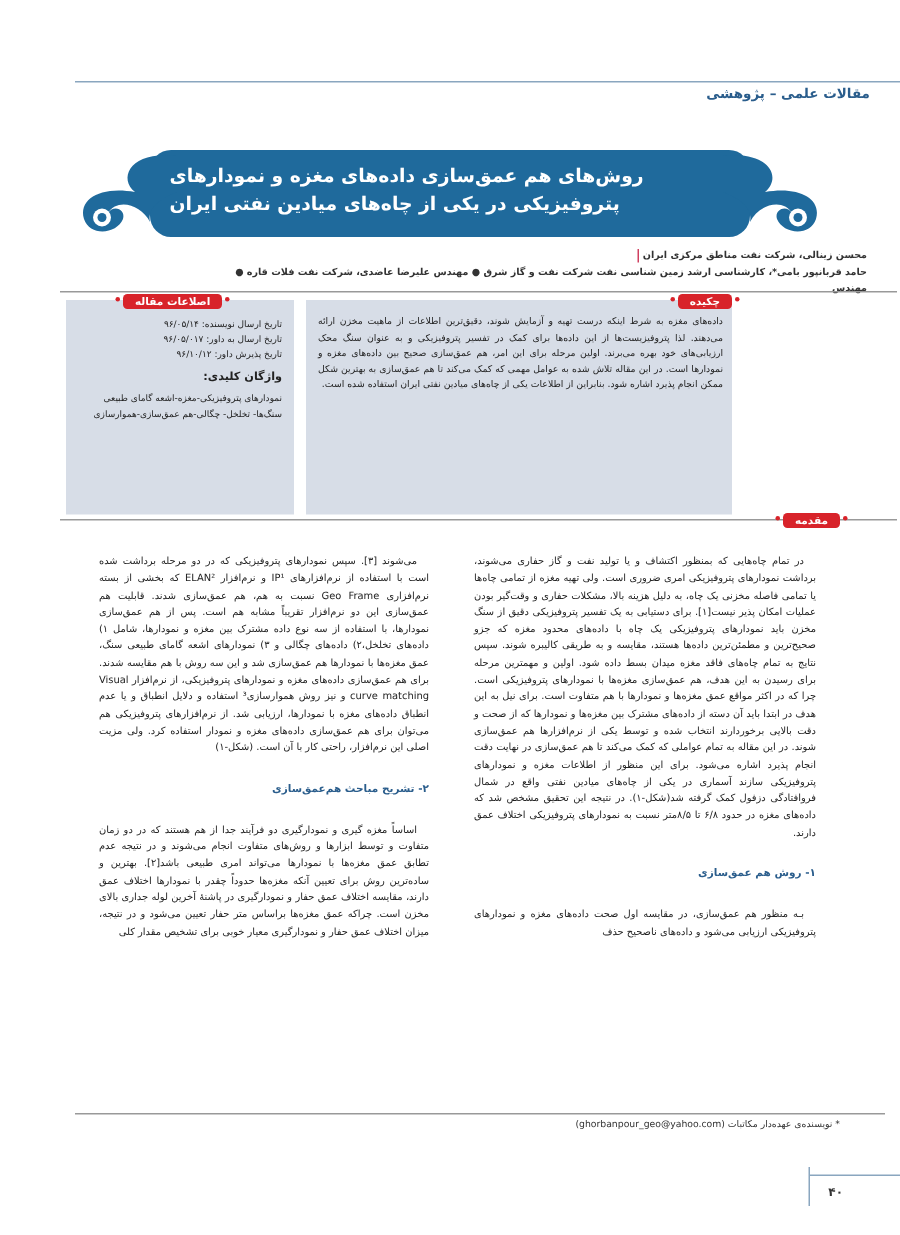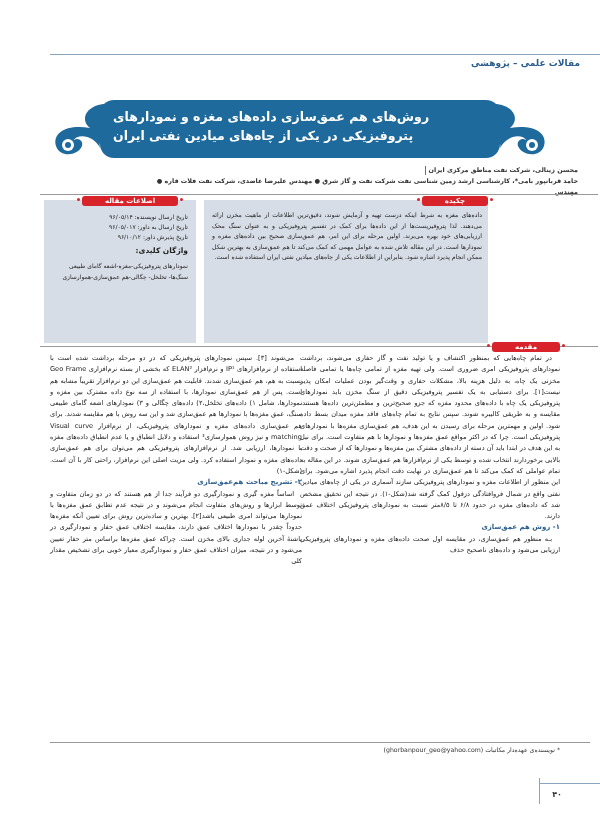--- a/index.html
+++ b/index.html
@@ -20,42 +20,42 @@
   
   .authors { position: absolute; right: 22px; top: 165px; width: 440px; font-size: 6.4px;
              line-height: 11px; direction: rtl; text-align: right; font-weight: bold; color: #333; }
   .authors .cursor { display: inline-block; width: 1px; height: 9px; background: #d04060; vertical-align: middle; }
 
   .mid-rule { position: absolute; left: 40px; top: 194px; width: 558px; height: 1px; background: #999; }
 
   
   .abstract-box { position: absolute; left: 204px; top: 200px; width: 284px; height: 143px; background: #d7dde7; }
   .tag { position: absolute; background: #d8232a; color: #fff; font-size: 7px; font-weight: bold;
-         padding: 1px 23px; border-radius: 3px; direction: rtl; }
+         padding: 1px 8px; border-radius: 3px; direction: rtl; }
   .tag::before, .tag::after { content: ""; position: absolute; top: 2px; width: 3px; height: 3px; border-radius: 50%; background: #d8232a; }
   .tag::before { left: -5px; } .tag::after { right: -5px; }
   .abstract-tag { right: 0; top: -4px; }
   .abstract-text { position: absolute; right: 6px; left: 8px; top: 10px; font-size: 6.2px; line-height: 10.5px;
                    direction: rtl; text-align: justify; color: #222; }
 
   
   .info-box { position: absolute; left: 44px; top: 200px; width: 152px; height: 143px; background: #d7dde7; }
   .info-tag { left: 38px; top: -4px; }
   .info-dates { position: absolute; right: 8px; top: 12px; font-size: 6px; line-height: 10px; direction: rtl; text-align: right; }
   .kw-title { position: absolute; right: 8px; top: 46px; font-size: 7.5px; font-weight: bold; direction: rtl; }
   .kw-text { position: absolute; right: 8px; left: 6px; top: 60px; font-size: 6px; line-height: 11px; direction: rtl; text-align: right; }
 
   .mid-rule2 { position: absolute; left: 40px; top: 346px; width: 558px; height: 1px; background: #999; }
 
   
   .col { position: absolute; top: 353px; font-size: 6.6px; line-height: 11.3px; direction: rtl; text-align: justify; color: #222; }
   .col-right { right: 40px; width: 260px; }
   .col-left { left: 50px; width: 252px; }
   .intro-tag { right: 40px; top: 342px; }
-  .col p { margin: 0; text-indent: 8px; }
+  .col p { margin: 16px; text-indent: 8px; }
   .sub-head { color: #2a5d8c; font-weight: bold; font-size: 7px; margin-top: 10px; margin-bottom: 2px; text-indent: 0 !important; }
 
   .foot-rule { position: absolute; left: 50px; top: 742px; width: 540px; height: 1px; background: #999; }
   .footnote { position: absolute; right: 40px; top: 746px; font-size: 6.2px; direction: rtl; color: #333; }
 
   .page-no-rule-h { position: absolute; right: 0; top: 783px; width: 60px; height: 1px; background: #8aa6bf; }
   .page-no-rule-v { position: absolute; right: 60px; top: 778px; width: 1px; height: 26px; background: #8aa6bf; }
   .page-no { position: absolute; right: 38px; top: 790px; font-size: 8px; font-weight: bold; direction: rtl; color: #333; }
 </style>
 </head>

